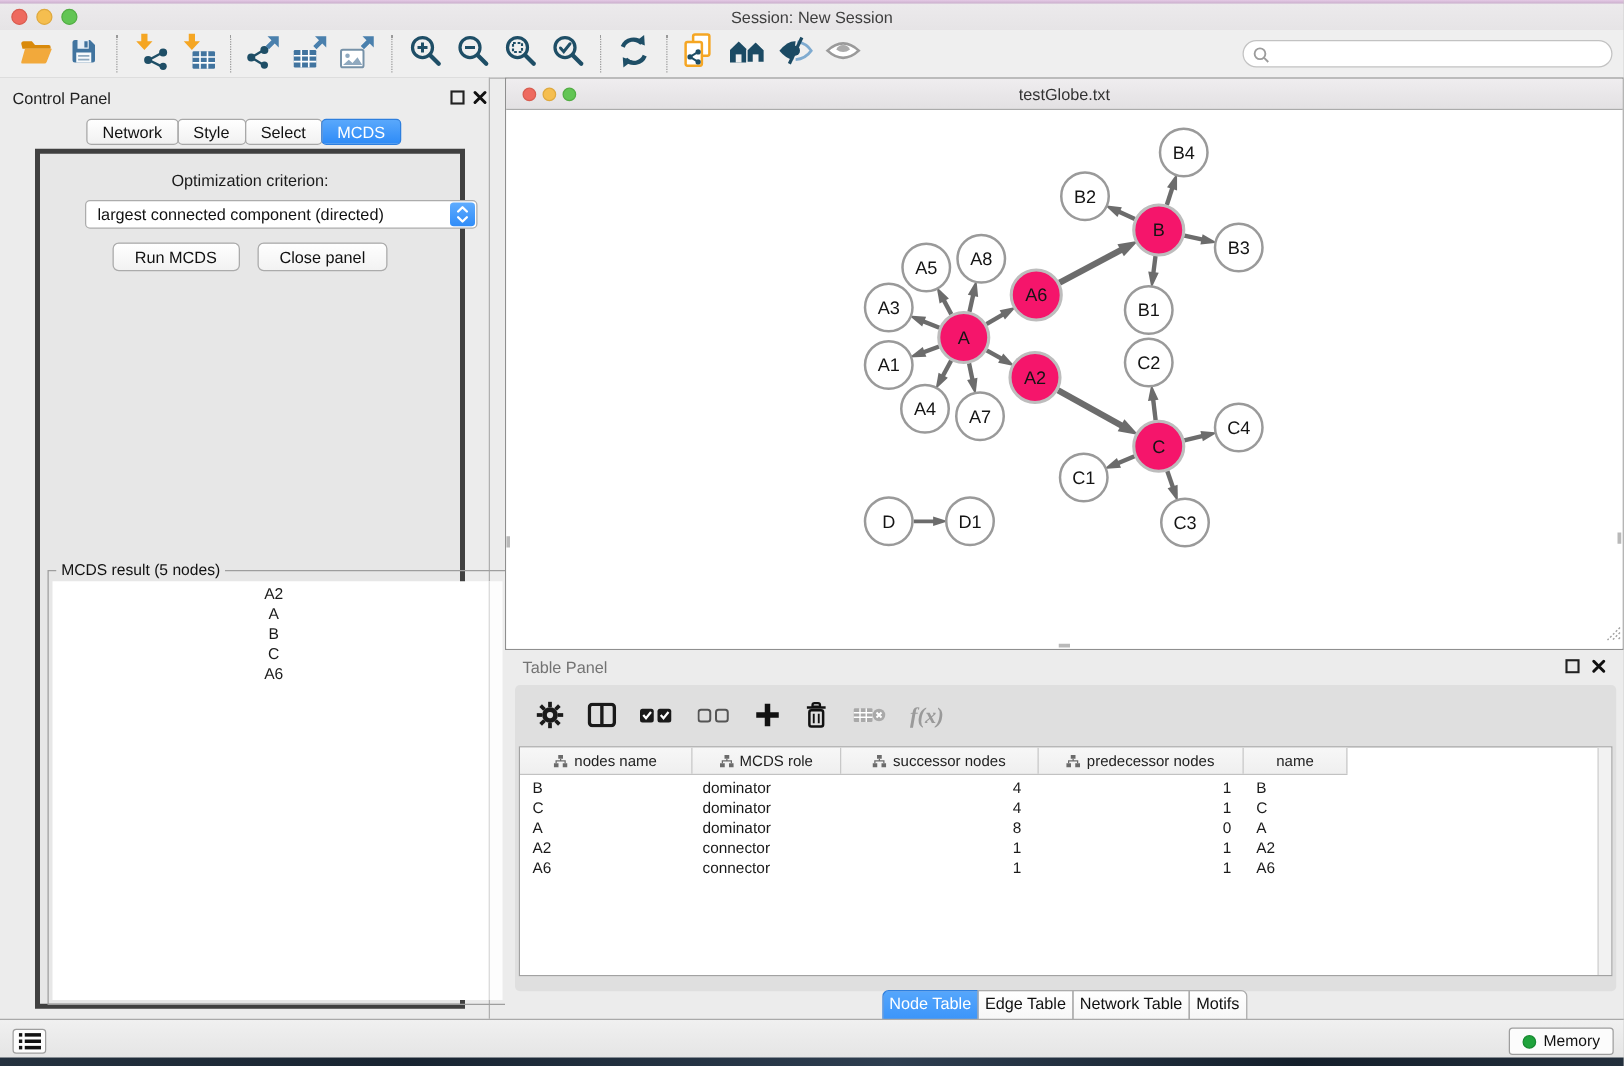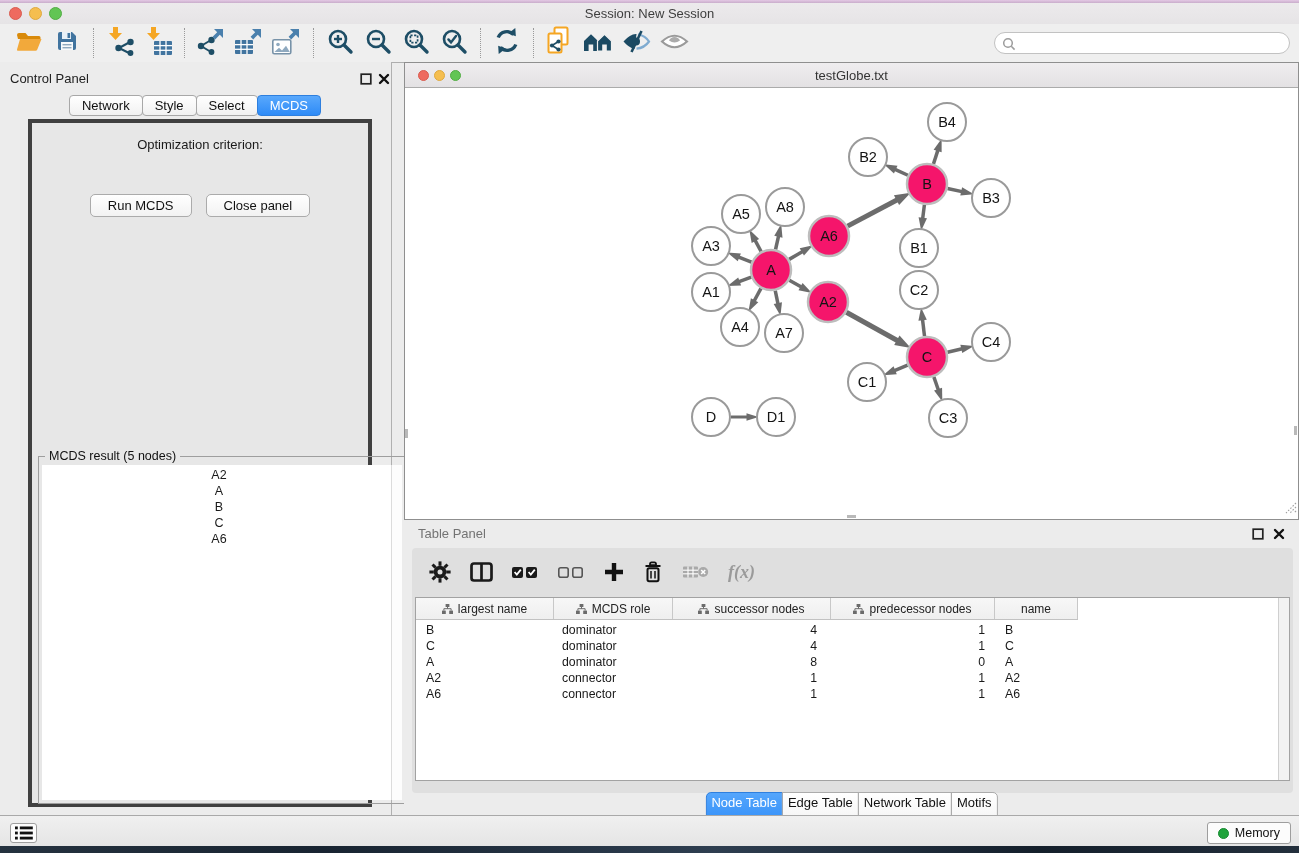--- a/index.html
+++ b/index.html
@@ -324,20 +324,31 @@
           <path d="M2 2 L10 10 M10 2 L2 10" stroke="#111" stroke-width="2.4" stroke-linecap="round"></path>
         </svg></span>
     <div class="cp-tabs">
       <div class="tab">Network</div>
       <div class="tab">Style</div>
       <div class="tab">Select</div>
       <div class="tab active">MCDS</div>
     </div>
     <div class="cp-content">
       <div class="opt-label">Optimization criterion:</div>
+      <div class="combo">
+        <span class="combo-text">largest connected component (directed)</span>
+        <span class="combo-stepper">
+            <svg width="12" height="15" viewBox="0 0 12 15">
+              <g fill="none" stroke="#fff" stroke-width="1.9" stroke-linecap="round" stroke-linejoin="round">
+                <path d="M2.5 5.2 L6 1.8 9.5 5.2"></path>
+                <path d="M2.5 9.8 L6 13.2 9.5 9.8"></path>
+              </g>
+            </svg>
+          </span>
+      </div>
       <div class="btn-row">
         <button class="push-btn">Run MCDS</button>
         <button class="push-btn">Close panel</button>
       </div>
       <div class="result-fieldset">
         <span class="result-legend">MCDS result (5 nodes)</span>
         <div class="result-inner">
             <div class="ritem">A2</div>
             <div class="ritem">A</div>
             <div class="ritem">B</div>
@@ -533,21 +544,21 @@
         <div class="thead">
           <div class="th c0">
               <svg width="11" height="10" viewBox="0 0 11 10">
                 <g fill="#6B6B6B">
                   <rect x="3.6" width="3.8" height="3"></rect>
                   <rect y="6.6" width="3.8" height="3.4"></rect>
                   <rect x="7.2" y="6.6" width="3.8" height="3.4"></rect>
                 </g>
                 <path d="M5.5 3 v1.7 M1.9 6.6 V4.7 h7.2 v1.9" stroke="#6B6B6B" fill="none" stroke-width="1"></path>
               </svg>
-              <span>largest name</span>
+              <span>nodes name</span>
             </div>
           <div class="th c1">
               <svg width="11" height="10" viewBox="0 0 11 10">
                 <g fill="#6B6B6B">
                   <rect x="3.6" width="3.8" height="3"></rect>
                   <rect y="6.6" width="3.8" height="3.4"></rect>
                   <rect x="7.2" y="6.6" width="3.8" height="3.4"></rect>
                 </g>
                 <path d="M5.5 3 v1.7 M1.9 6.6 V4.7 h7.2 v1.9" stroke="#6B6B6B" fill="none" stroke-width="1"></path>
               </svg>

